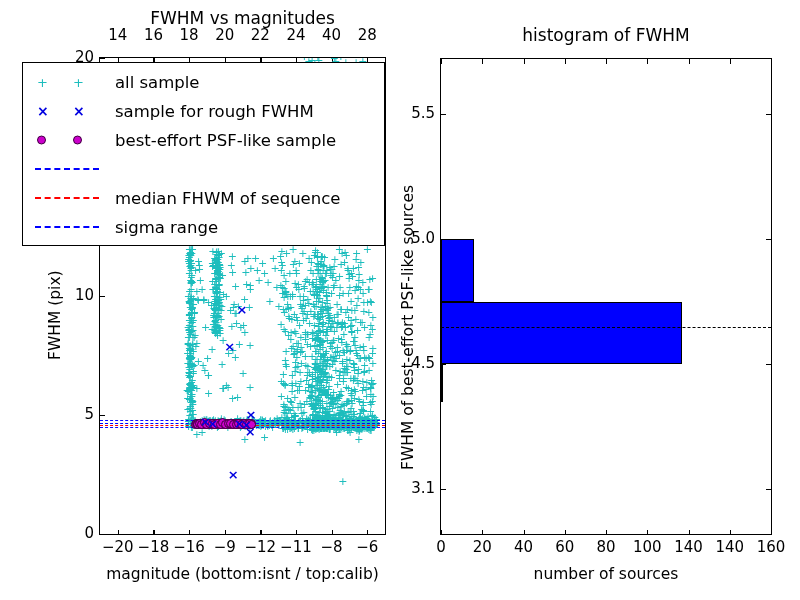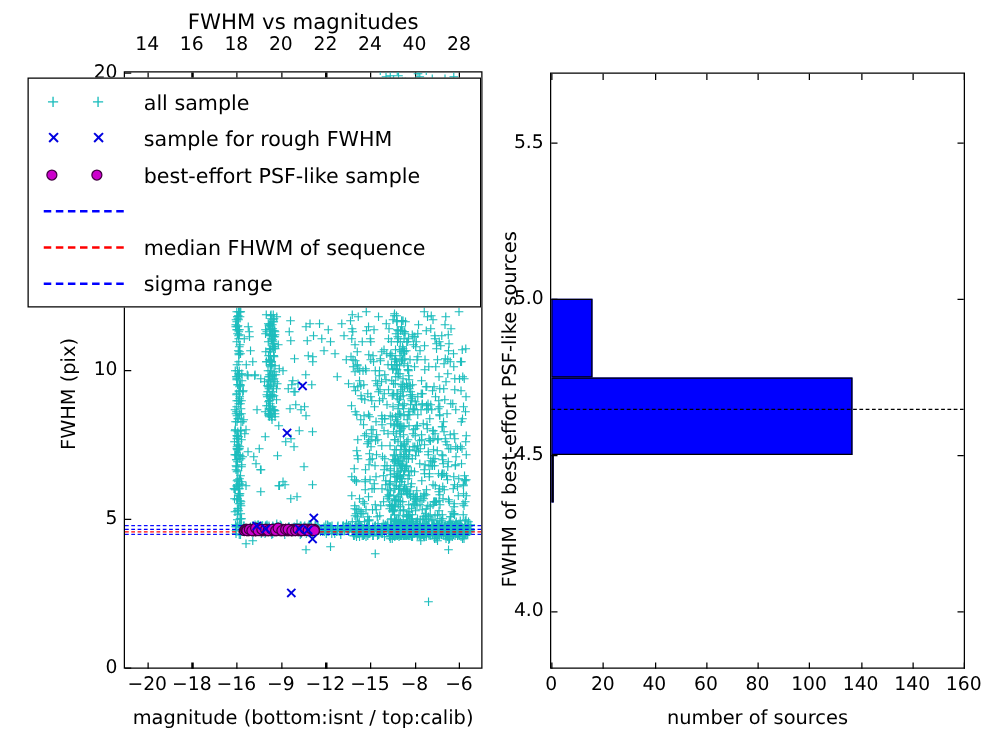--- a/index.html
+++ b/index.html
@@ -68,21 +68,21 @@
       <div class="tick" style="left:318.5625px;top:26px;width:26px;text-align:center;">40</div>
       <div class="tick" style="left:354.1875px;top:26px;width:26px;text-align:center;">28</div>
     </div>
 
   <div id="lp-xbot">
       <div class="tick" style="left:99.8125px;top:538px;width:36px;text-align:center;">−20</div>
       <div class="tick" style="left:135.4375px;top:538px;width:36px;text-align:center;">−18</div>
       <div class="tick" style="left:171.0625px;top:538px;width:36px;text-align:center;">−16</div>
       <div class="tick" style="left:206.6875px;top:538px;width:36px;text-align:center;">−9</div>
       <div class="tick" style="left:242.3125px;top:538px;width:36px;text-align:center;">−12</div>
-      <div class="tick" style="left:277.9375px;top:538px;width:36px;text-align:center;">−15</div>
+      <div class="tick" style="left:277.9375px;top:538px;width:36px;text-align:center;">−11</div>
       <div class="tick" style="left:313.5625px;top:538px;width:36px;text-align:center;">−8</div>
       <div class="tick" style="left:349.1875px;top:538px;width:36px;text-align:center;">−6</div>
     </div>
 
   <div id="lp-y">
       <div class="tick" style="left:66px;top:524px;width:28px;text-align:right;">0</div>
       <div class="tick" style="left:66px;top:405px;width:28px;text-align:right;">5</div>
       <div class="tick" style="left:66px;top:286px;width:28px;text-align:right;">10</div>
       <div class="tick" style="left:66px;top:48px;width:28px;text-align:right;">20</div>
     </div>
@@ -2391,20 +2391,21 @@
         <div class="lgtxt">sigma range</div>
       </div>
       <div class="lgrow" style="left:6px;top:122px;">
         <div class="lgsym">
           <div class="lg-line" style="border-top:2px dashed #ff0000;"></div>
         </div>
         <div class="lgtxt">median FHWM of sequence</div>
       </div>
     </div>
 
+  <div class="ttl" style="left:440px;top:25px;width:332px;">histogram of FWHM</div>
 
   <div class="axes" id="ax-right" style="left:440px;top:58px;width:332px;height:477px;"></div>
 
   <div id="rp-plot" style="position:absolute;left:441px;top:59px;width:330px;height:475px;overflow:hidden;">
       <div class="hbar" style="left: 0px; top: 180px; width: 33px; height: 62.5px; background: rgb(0, 0, 255);"></div>
       <div class="hbar" style="left: 0px; top: 242.5px; width: 241.312px; height: 62.5px; background: rgb(0, 0, 255);"></div>
       <div class="hbar" style="left: 0px; top: 305px; width: 2.2px; height: 37.5px; background: rgb(0, 0, 255);"></div>
       <div class="medline" style="left: 0px; width: 330px; top: 267.5px;"></div>
     </div>
 
@@ -2413,21 +2414,21 @@
       <div class="tick" style="left:464.25px;top:538px;width:36px;text-align:center;">20</div>
       <div class="tick" style="left:505.5px;top:538px;width:36px;text-align:center;">40</div>
       <div class="tick" style="left:546.75px;top:538px;width:36px;text-align:center;">60</div>
       <div class="tick" style="left:588px;top:538px;width:36px;text-align:center;">80</div>
       <div class="tick" style="left:629.25px;top:538px;width:36px;text-align:center;">100</div>
       <div class="tick" style="left:670.5px;top:538px;width:36px;text-align:center;">140</div>
       <div class="tick" style="left:711.75px;top:538px;width:36px;text-align:center;">140</div>
       <div class="tick" style="left:753px;top:538px;width:36px;text-align:center;">160</div>
     </div>
   <div id="rp-y">
-      <div class="tick" style="left:389px;top:478.99999999999994px;width:46px;text-align:right;">4.0</div>
+      <div class="tick" style="left:389px;top:478.99999999999994px;width:46px;text-align:right;">3.1</div>
       <div class="tick" style="left:389px;top:353.99999999999994px;width:46px;text-align:right;">4.5</div>
       <div class="tick" style="left:389px;top:228.99999999999994px;width:46px;text-align:right;">5.0</div>
       <div class="tick" style="left:389px;top:103.99999999999994px;width:46px;text-align:right;">5.5</div>
     </div>
   <div id="rp-ticks">
       <div class="tk tkx" style="left:441px;top:530px;"></div>
       <div class="tk tkx" style="left:482.25px;top:530px;"></div>
       <div class="tk tkx" style="left:523.5px;top:530px;"></div>
       <div class="tk tkx" style="left:564.75px;top:530px;"></div>
       <div class="tk tkx" style="left:606px;top:530px;"></div>

